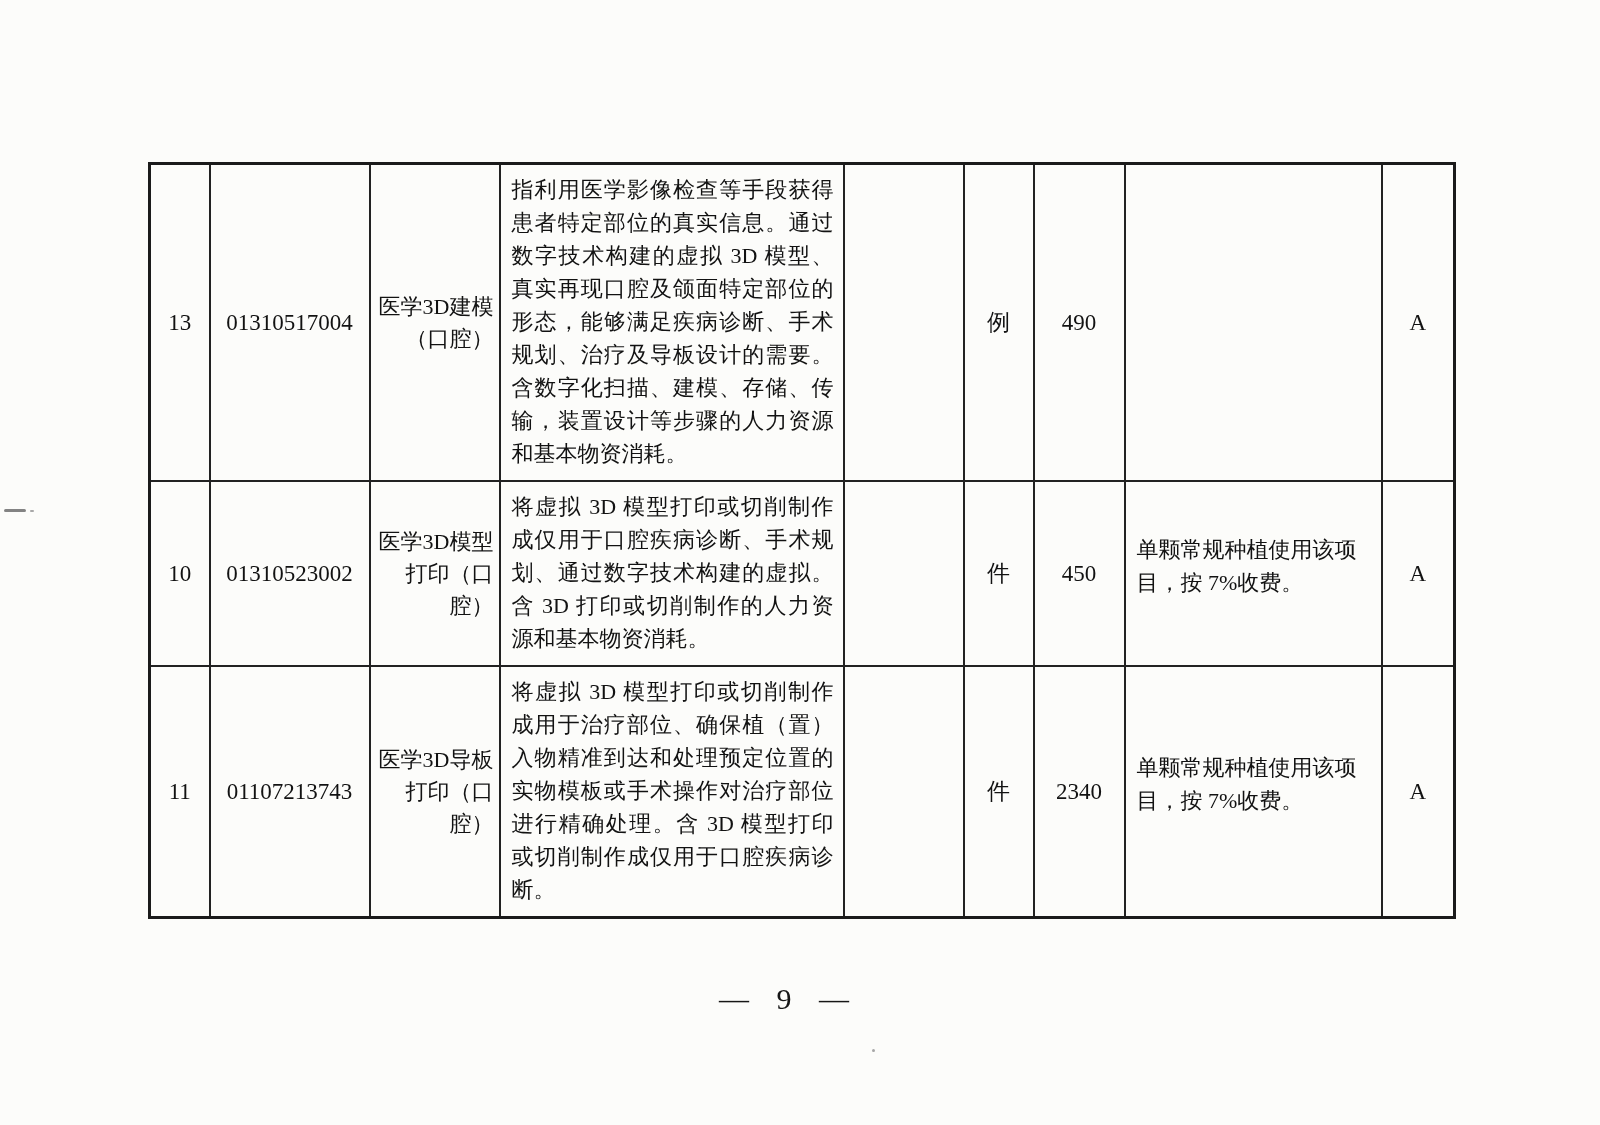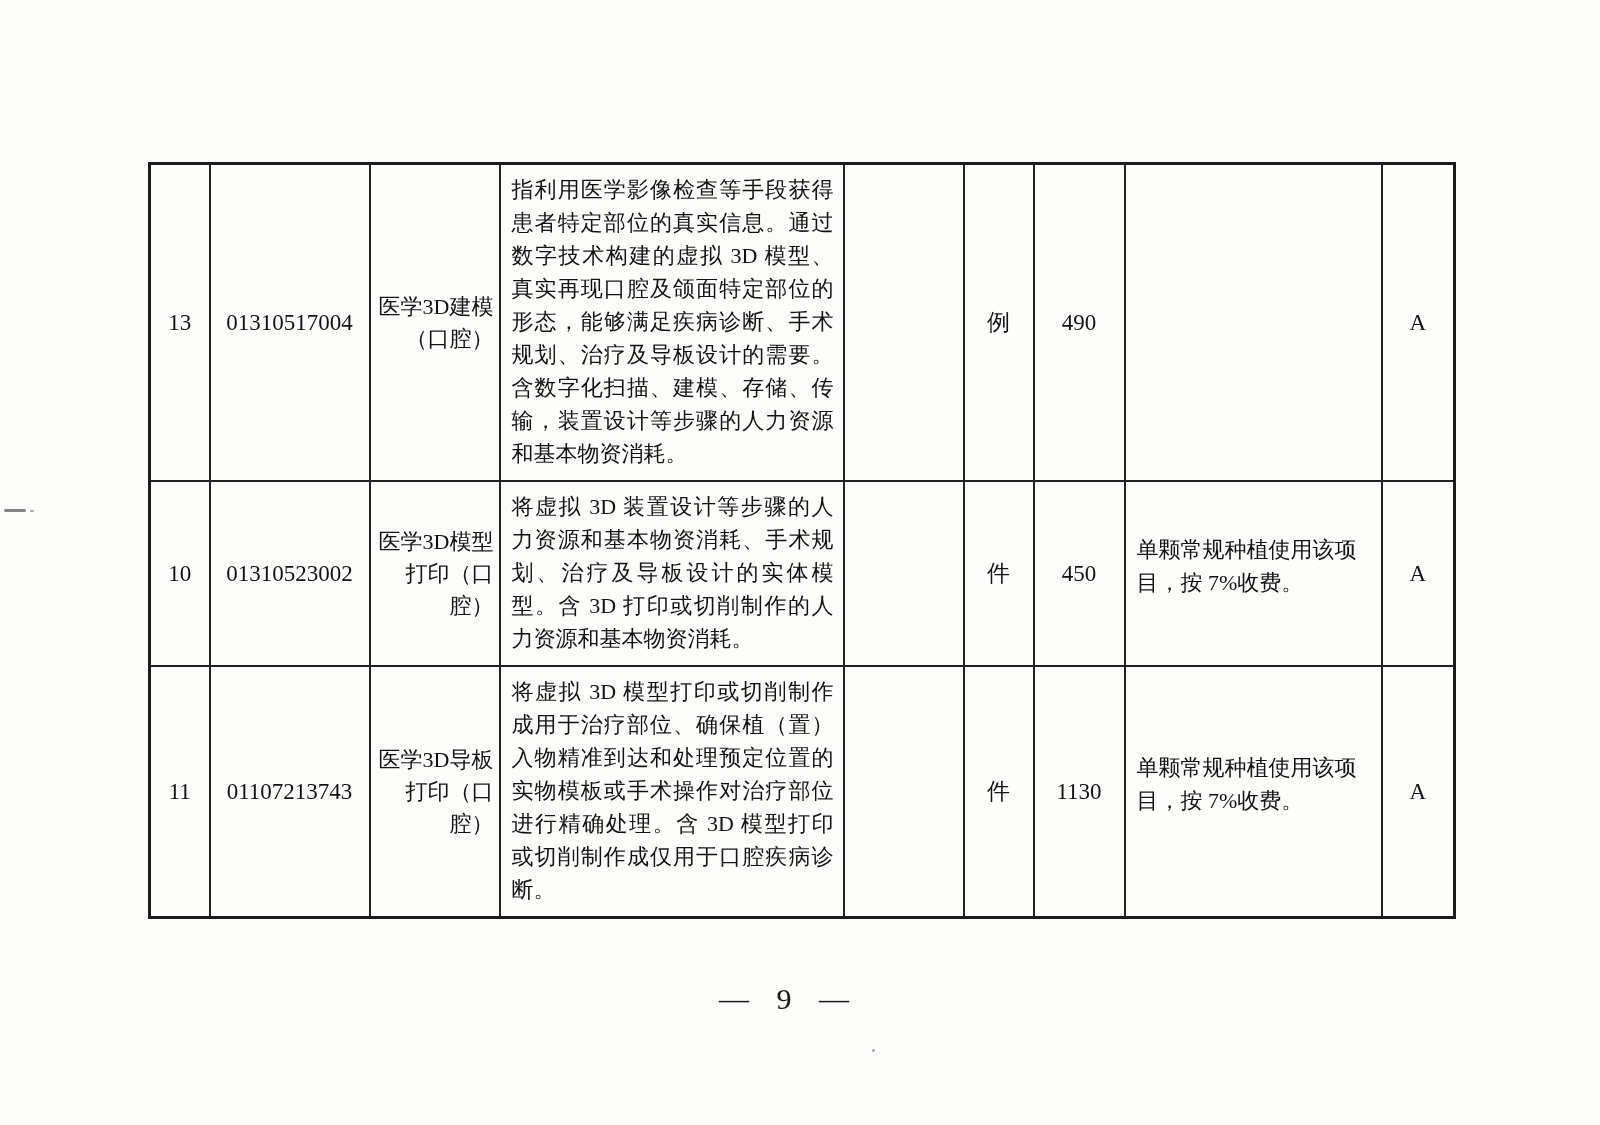--- a/index.html
+++ b/index.html
@@ -145,36 +145,36 @@
         <td class="c-center">例</td>
         <td class="c-center">490</td>
         <td class="c-note"></td>
         <td class="c-center">A</td>
       </tr>
 
       <tr class="row-14">
         <td class="c-center">10</td>
         <td class="c-center">01310523002</td>
         <td class="c-name">医学3D模型打印（口腔）</td>
-        <td class="c-content">将虚拟 3D 装置设计等步骤的人力资源和基本物资消耗、手术规划、治疗及导板设计的实体模型。含 3D 打印或切削制作的人力资源和基本物资消耗。</td>
+        <td class="c-content">将虚拟 3D 模型打印或切削制作成仅用于口腔疾病诊断、手术规划、通过数字技术构建的虚拟。含 3D 打印或切削制作的人力资源和基本物资消耗。</td>
         <td class="c-center"></td>
         <td class="c-center">件</td>
         <td class="c-center">450</td>
         <td class="c-note">单颗常规种植使用该项目，按 7%收费。</td>
         <td class="c-center">A</td>
       </tr>
 
       <tr class="row-15">
         <td class="c-center">11</td>
         <td class="c-center">01107213743</td>
         <td class="c-name">医学3D导板打印（口腔）</td>
         <td class="c-content">将虚拟 3D 模型打印或切削制作成用于治疗部位、确保植（置）入物精准到达和处理预定位置的实物模板或手术操作对治疗部位进行精确处理。含 3D 模型打印或切削制作成仅用于口腔疾病诊断。</td>
         <td class="c-center"></td>
         <td class="c-center">件</td>
-        <td class="c-center">1130</td>
+        <td class="c-center">2340</td>
         <td class="c-note">单颗常规种植使用该项目，按 7%收费。</td>
         <td class="c-center">A</td>
       </tr>
     </tbody>
   </table>
 
   <div class="page-number">— 9 —</div>
 
   <div class="artifact-dash"></div>
   <div class="artifact-dot"></div>

